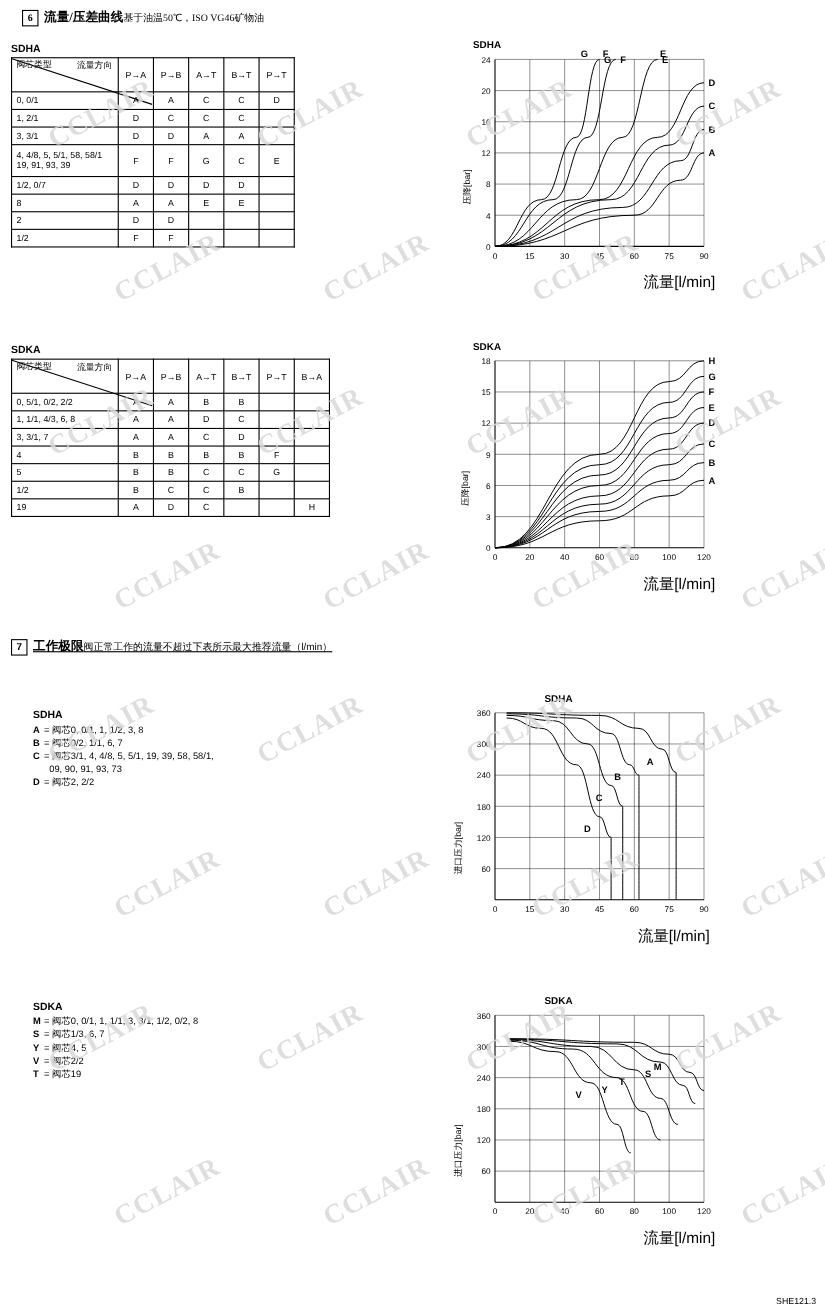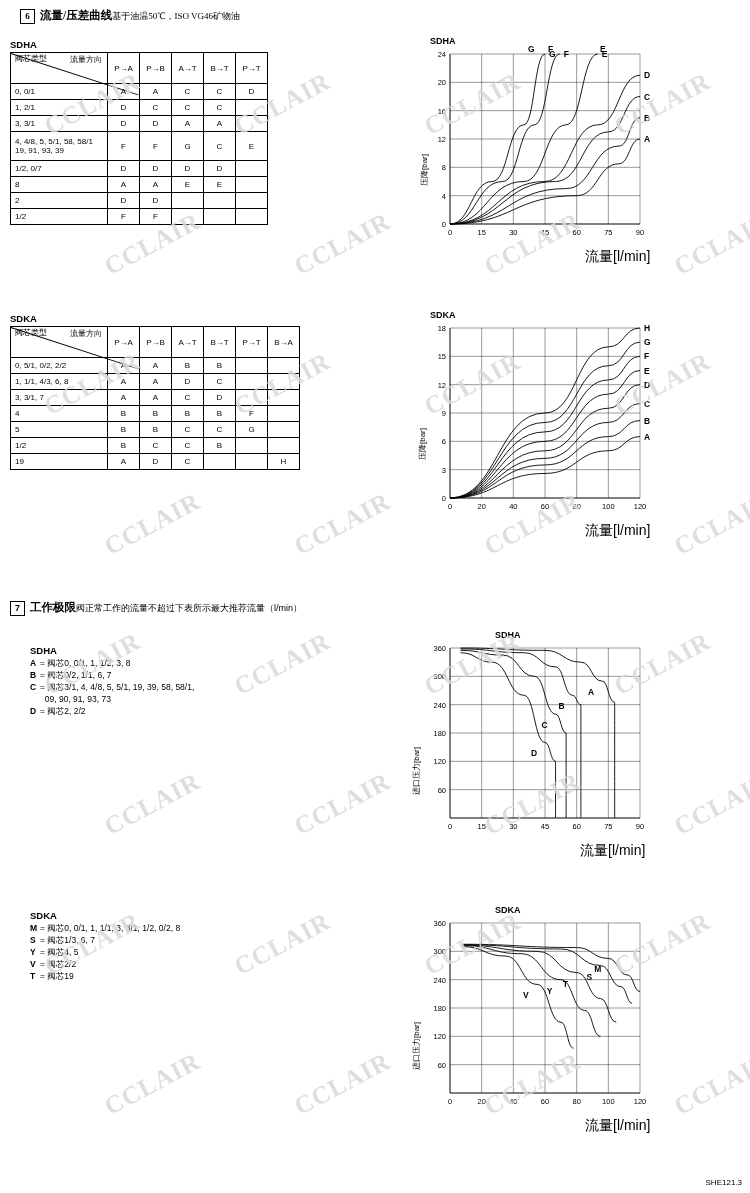--- a/index.html
+++ b/index.html
@@ -321,21 +321,21 @@
       <text x="239" y="77.66666666666667" font-size="8.5" font-weight="bold" font-family="Liberation Sans">D</text>
       <path d="M 45 188 C 92.5 188 92.5 148.33333333333334 140 148.33333333333334 C 171.66666666666669 148.33333333333334 171.66666666666669 112.44444444444444 203.33333333333334 112.44444444444444 C 219.16666666666669 112.44444444444444 219.16666666666669 93.55555555555556 235 93.55555555555556" fill="none" stroke="#000" stroke-width="0.9"></path>
       <text x="239" y="96.55555555555556" font-size="8.5" font-weight="bold" font-family="Liberation Sans">C</text>
       <path d="M 45 188 C 92.5 188 92.5 154.94444444444446 140 154.94444444444446 C 171.66666666666669 154.94444444444446 171.66666666666669 126.61111111111111 203.33333333333334 126.61111111111111 C 219.16666666666669 126.61111111111111 219.16666666666669 110.55555555555557 235 110.55555555555557" fill="none" stroke="#000" stroke-width="0.9"></path>
       <text x="239" y="113.55555555555557" font-size="8.5" font-weight="bold" font-family="Liberation Sans">B</text>
       <path d="M 45 188 C 92.5 188 92.5 163.44444444444446 140 163.44444444444446 C 171.66666666666669 163.44444444444446 171.66666666666669 140.77777777777777 203.33333333333334 140.77777777777777 C 219.16666666666669 140.77777777777777 219.16666666666669 126.61111111111111 235 126.61111111111111" fill="none" stroke="#000" stroke-width="0.9"></path>
       <text x="239" y="129.61111111111111" font-size="8.5" font-weight="bold" font-family="Liberation Sans">A</text>
     </svg>
 </div>
 
-<div class="sect-head" style="left:10px;top:600px;">
+<div class="sect-head" style="left:10px;top:580px;text-decoration:underline;">
   <span class="sect-num">7</span><span class="ttl">工作极限</span><span class="sub">阀正常工作的流量不超过下表所示最大推荐流量（l/min）</span>
 </div>
 
 <div class="legend" style="left:30px;top:645px;">
   <div class="ttl">SDHA</div>
   <div id="legend-sdha-items">
       <div class="row"><span class="key">A</span><span>= </span><span>阀芯0, 0/1, 1, 1/2, 3, 8</span></div>
       <div class="row"><span class="key">B</span><span>= </span><span>阀芯0/2, 1/1, 6, 7</span></div>
       <div class="row"><span class="key">C</span><span>= </span><span>阀芯3/1, 4, 4/8, 5, 5/1, 19, 39, 58, 58/1,</span></div>
       <div class="row"><span class="key"></span><span>&nbsp;&nbsp;</span><span>09, 90, 91, 93, 73</span></div>

